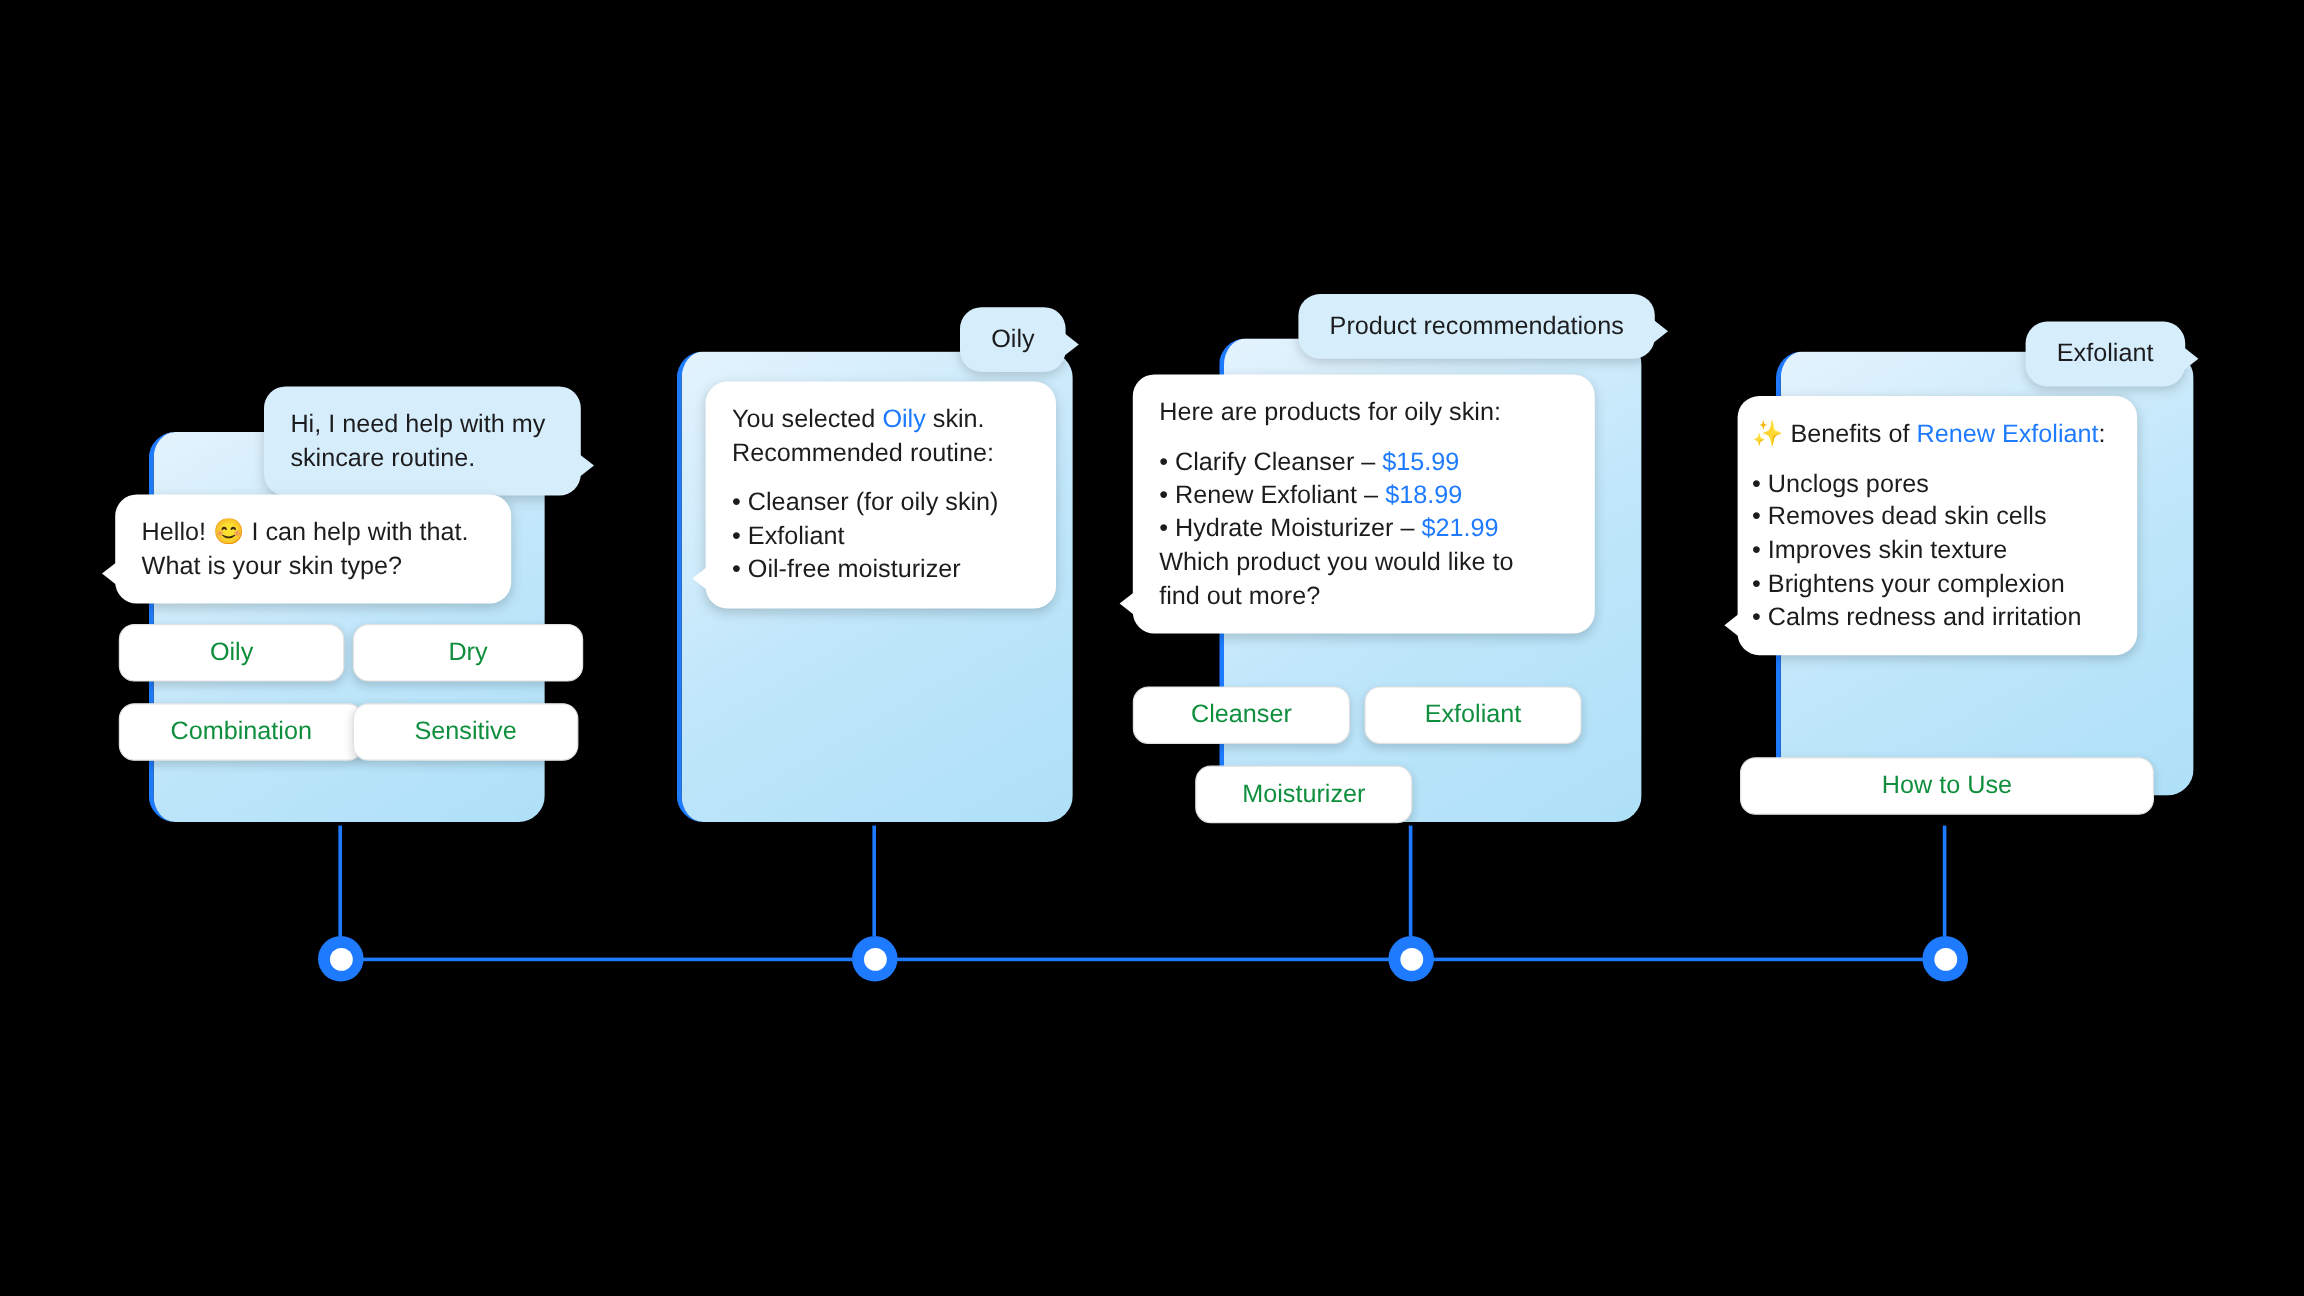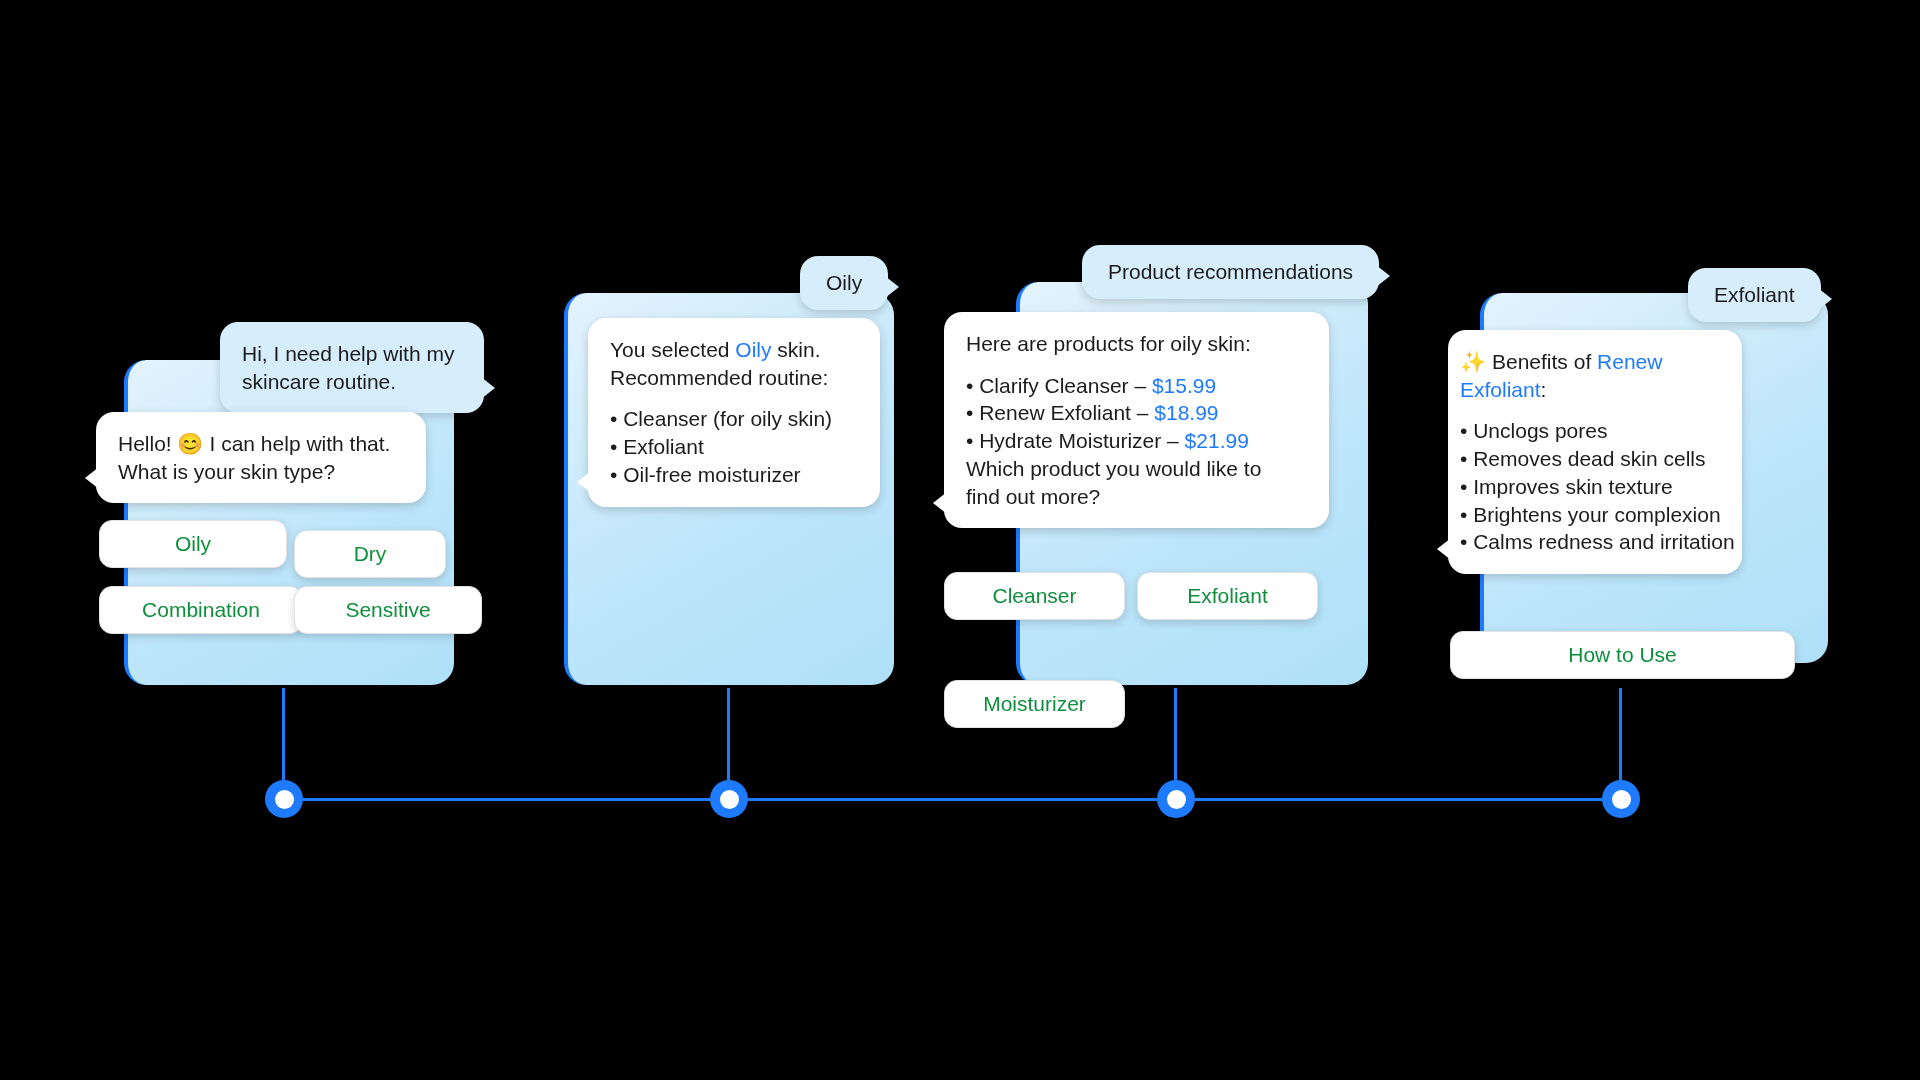--- a/index.html
+++ b/index.html
@@ -128,21 +128,21 @@
   </div>
 
   <div class="bubble bot" style="left:96px; top:412px; width:330px;">
     <span>Hello! 😊 I can help with that. What is your skin type?</span>
     <span class="tail tail-left-bot"></span>
   </div>
 
   <div class="opt-btn" style="left:99px; top:520px; width:188px;">
     <span>Oily</span>
   </div>
-  <div class="opt-btn" style="left:294px; top:520px; width:152px;margin-top:10px;">
+  <div class="opt-btn" style="left:294px; top:520px; width:192px;">
     <span>Dry</span>
   </div>
   <div class="opt-btn" style="left:99px; top:586px; width:204px;">
     <span>Combination</span>
   </div>
   <div class="opt-btn" style="left:294px; top:586px; width:188px;">
     <span>Sensitive</span>
   </div>
 
   <div class="card" style="left:564px; top:293px; width:330px; height:392px;"></div>
@@ -189,32 +189,32 @@
     <div>find out more?</div>
     <span class="tail tail-left-bot"></span>
   </div>
 
   <div class="opt-btn" style="left:944px; top:572px; width:181px;">
     <span>Cleanser</span>
   </div>
   <div class="opt-btn" style="left:1137px; top:572px; width:181px;">
     <span>Exfoliant</span>
   </div>
-  <div class="opt-btn" style="left:944px; top:638px; width:181px;margin-top:42px;">
+  <div class="opt-btn" style="left:996px; top:638px; width:181px;">
     <span>Moisturizer</span>
   </div>
 
   <div class="card" style="left:1480px; top:293px; width:348px; height:370px;"></div>
 
   <div class="bubble chip" style="left:1688px; top:268px;">
     <span>Exfoliant</span>
     <span class="tail tail-right-chip"></span>
   </div>
 
-  <div class="bubble bot" style="left:1448px; top:330px; width:294px;padding-left:12px;">
+  <div class="bubble bot" style="left:1448px; top:330px; width:333px;padding-left:12px;">
     <div>
       <span class="spark">✨</span><span> Benefits of </span><span class="blue">Renew Exfoliant</span><span>:</span>
     </div>
     <div class="bullets">
       <div>• Unclogs pores</div>
       <div>• Removes dead skin cells</div>
       <div>• Improves skin texture</div>
       <div>• Brightens your complexion</div>
       <div>• Calms redness and irritation</div>
     </div>

